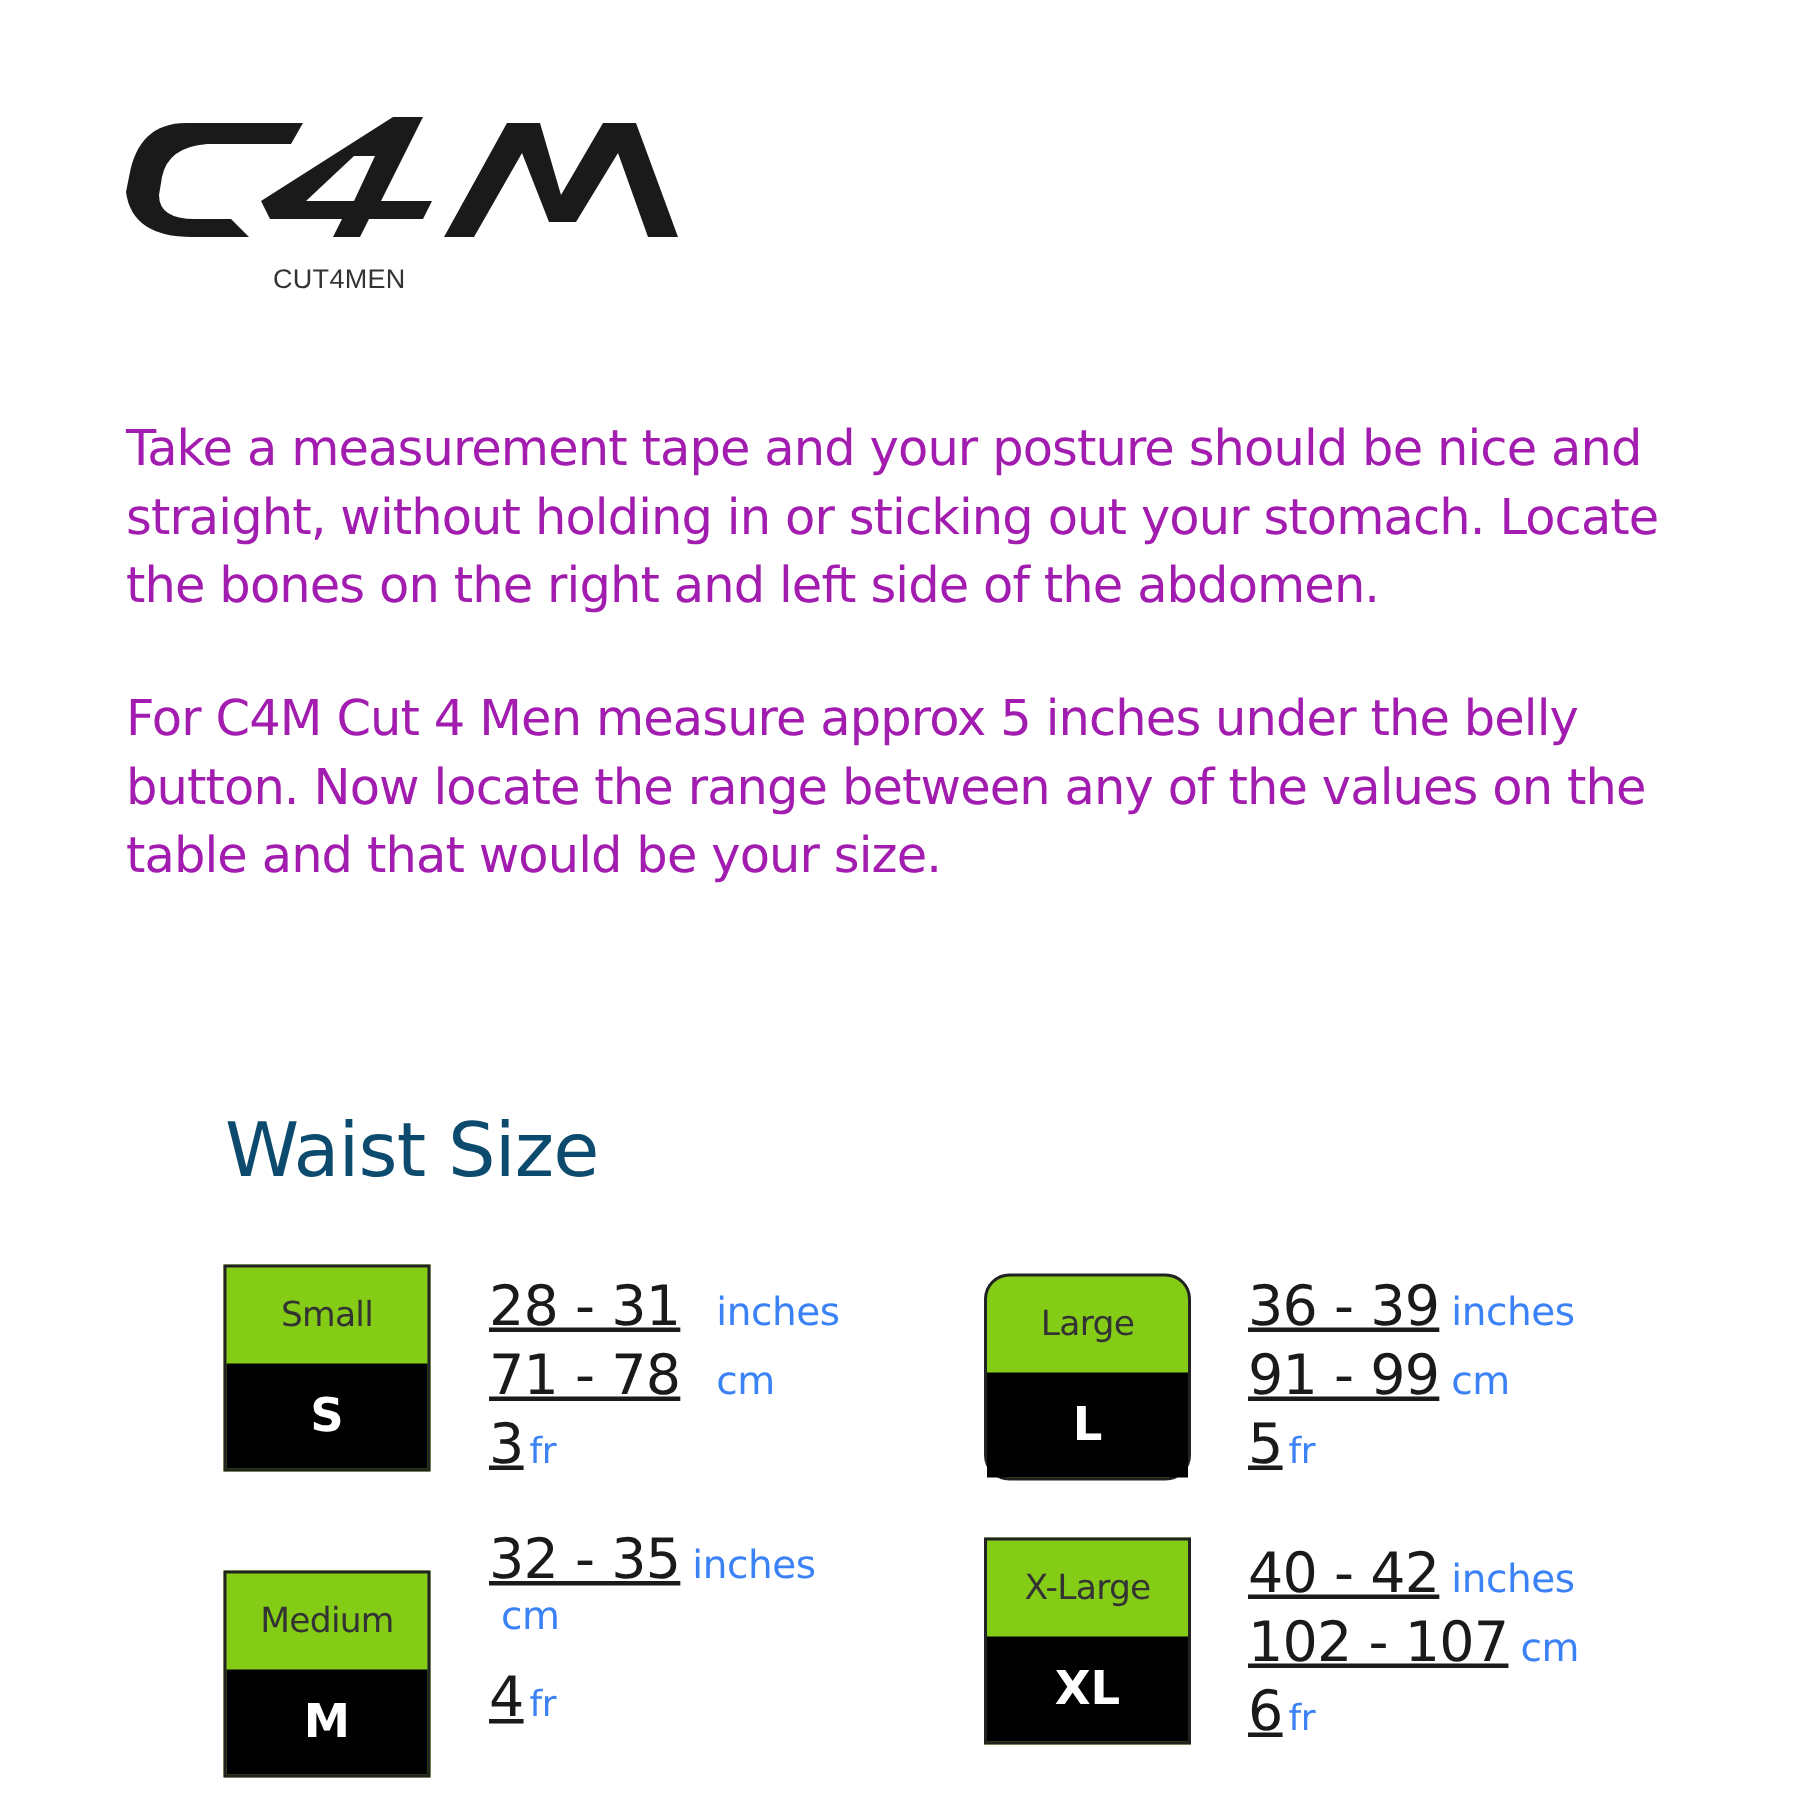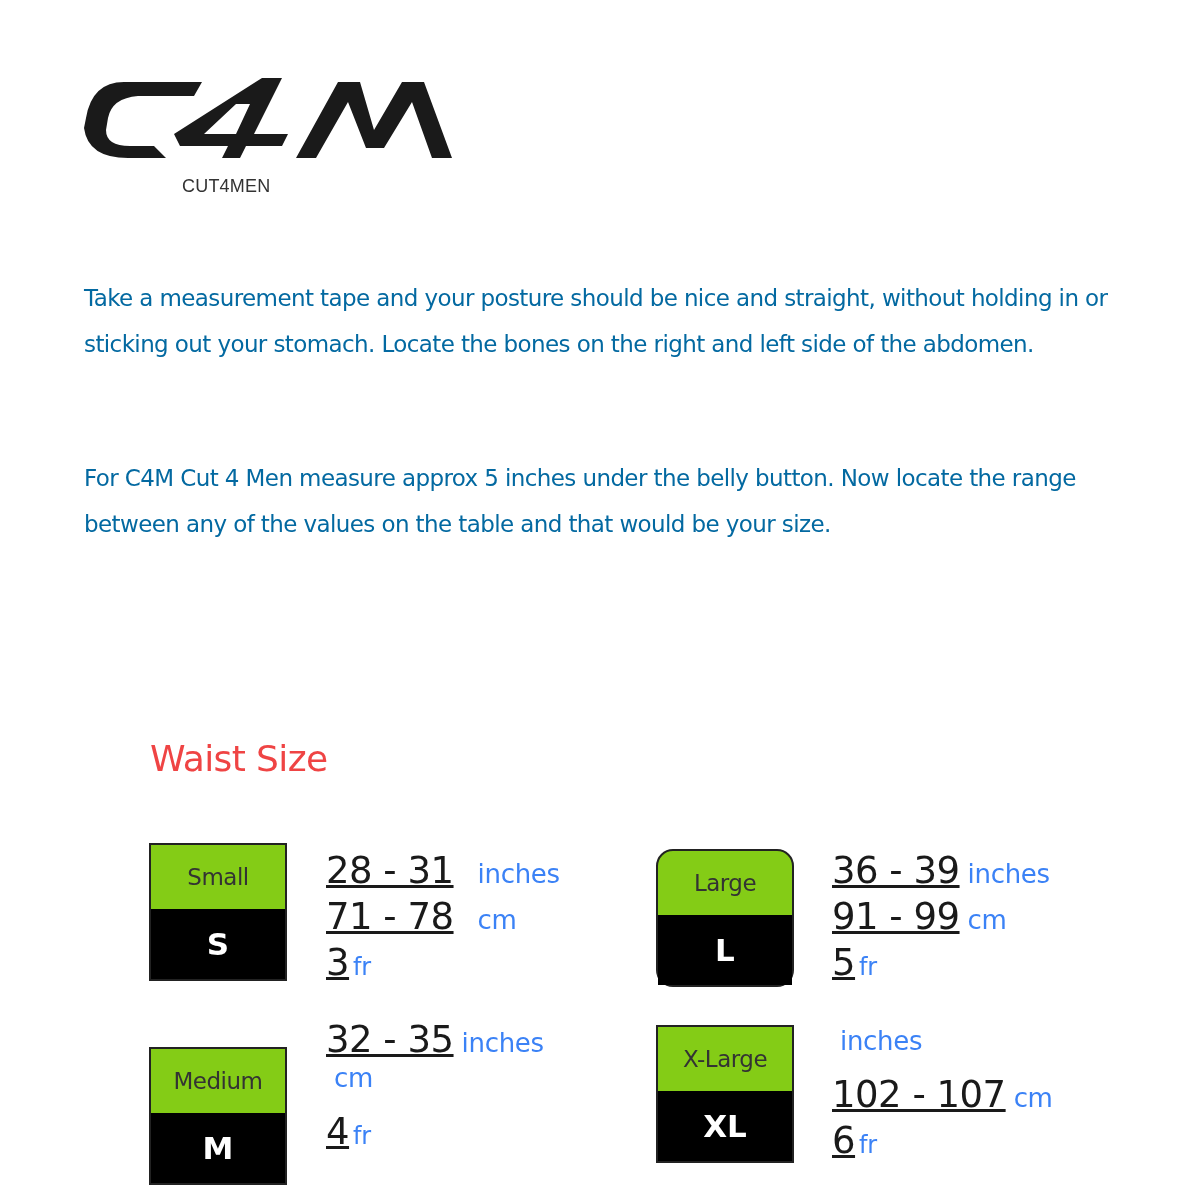--- a/index.html
+++ b/index.html
@@ -9,27 +9,27 @@
     font-family: "DejaVu Sans", sans-serif;
   }
   .logo { position: absolute; left: 84px; top: 74px; width: 370px; height: 90px; }
   .logo svg { display: block; }
   .brand-sub {
     position: absolute; left: 182px; top: 176px; font-size: 18px; color: #333;
     font-family: "Liberation Sans", sans-serif; letter-spacing: 0.2px;
   }
   .para {
     position: absolute; left: 84px; width: 1060px; margin: 0;
-    font-size: 23px; line-height: 45.5px; color: #0369a1; letter-spacing: -0.6px;
+    font-size: 33px; line-height: 45.5px; color: #a21caf; letter-spacing: -0.6px;
     font-family: "DejaVu Sans", sans-serif;
   }
   .para.p1 { top: 276px; }
   .para.p2 { top: 456px; }
   .title {
-    position: absolute; left: 150px; top: 738px; font-size: 36px; color: #ef4444;
+    position: absolute; left: 150px; top: 738px; font-size: 50px; color: #0c4a6e;
     font-family: "DejaVu Sans", sans-serif; letter-spacing: -0.6px; font-weight: normal;
   }
   .size-box {
     position: absolute; width: 134px; height: 134px; border: 2px solid #222;
     background: #84cc16;
   }
   .size-box .name {
     height: 64px; display: flex; align-items: center; justify-content: center;
     font-size: 23px; color: #333; letter-spacing: -0.5px;
   }
@@ -118,20 +118,21 @@
       <span class="unit fr">fr</span>
     </div>
 </div>
 
 <div class="size-box" style="left:656px; top:1025px;">
   <div class="name">X-Large</div>
   <div class="code">XL</div>
 </div>
 <div class="vals" style="left:832px; top:1026px;">
   <div class="row">
+      <span class="num">40 - 42</span>
       <span class="unit">inches</span>
     </div>
   <div class="row">
       <span class="num">102 - 107</span>
       <span class="unit">cm</span>
     </div>
   <div class="row">
       <span class="num">6</span>
       <span class="unit fr">fr</span>
     </div>

